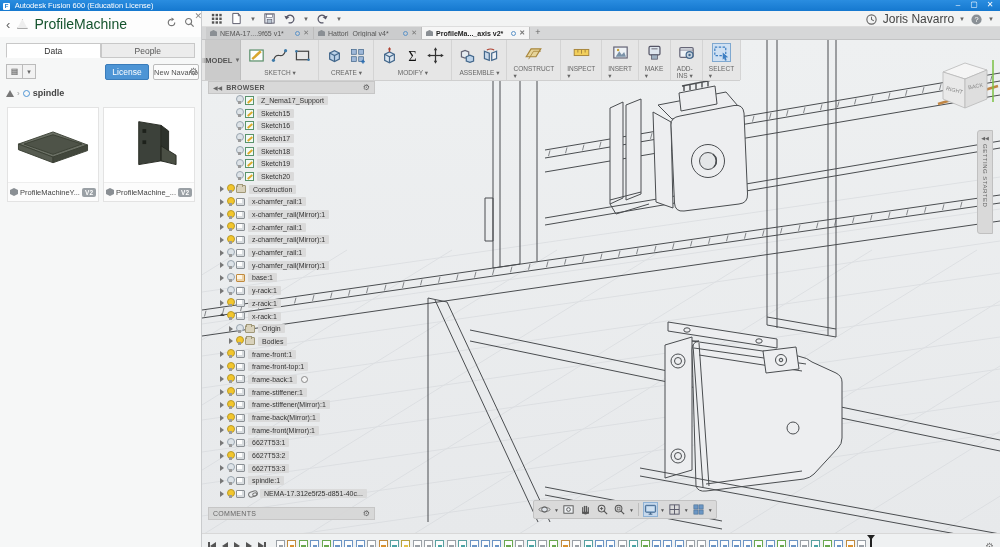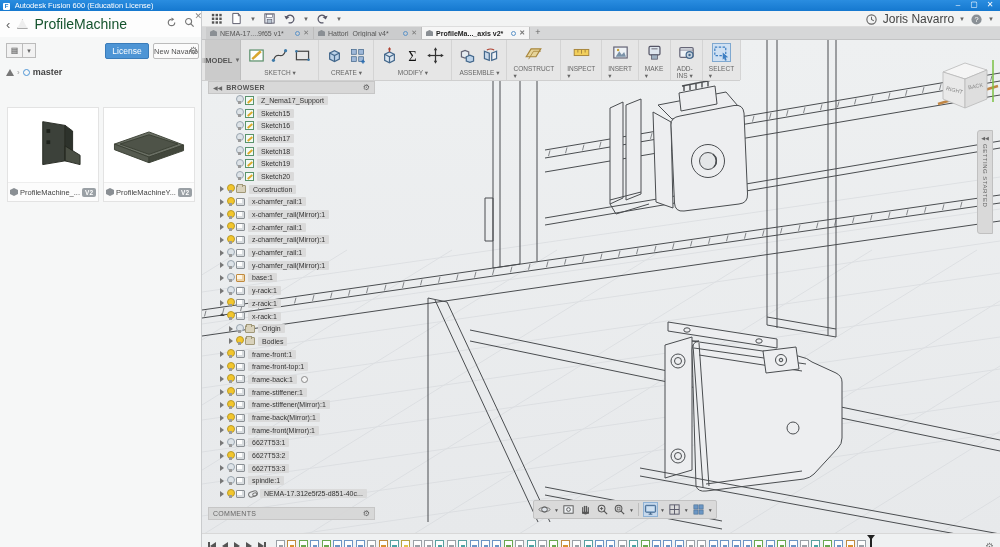--- a/index.html
+++ b/index.html
@@ -149,58 +149,62 @@
     <span id="dp-close">✕</span>
     <span class="hdr-ic"><svg width="11" height="11" viewBox="0 0 12 12">
           <circle cx="5" cy="5" r="3.3" fill="none" stroke="#777" stroke-width="1.2"></circle>
           <line x1="7.5" y1="7.5" x2="10.5" y2="10.5" stroke="#777" stroke-width="1.4"></line>
         </svg></span>
     <span class="hdr-ic"><svg width="11" height="11" viewBox="0 0 12 12">
           <path d="M9.5,6 A3.5,3.5 0 1 1 6,2.5" fill="none" stroke="#777" stroke-width="1.3"></path>
           <path d="M6,0.5 L9,2.5 L6,4.5 Z" fill="#777"></path>
         </svg></span>
   </div>
+  <div id="dp-tabs">
+      <div class="dtab active">Data</div>
+      <div class="dtab">People</div>
+    </div>
   <div id="dp-actions">
     <span class="view-toggle">▦</span><span class="caret-box">▾</span>
     <span id="upload-btn">License</span>
     <span id="newfolder-btn">New Navarro</span>
     <span id="dp-gear">⚙</span>
   </div>
   <div id="dp-breadcrumb">
-    <span class="tri"></span><span class="chev">›</span><span class="branch"></span><b>master</b>
+    <span class="tri"></span><span class="chev">›</span><span class="branch"></span><b>spindle</b>
   </div>
   <div id="cards">
+      <div class="card">
+        <div class="thumb">
+          <svg width="84" height="66" viewBox="0 0 90 66">
+            <polygon points="8,32 45,46 82,33 45,19" fill="#6a6f64" stroke="#3a3f34"></polygon>
+            <polygon points="14,32 45,43 76,32 45,22" fill="#4e5348" stroke="#3a3f34"></polygon>
+            <polygon points="8,32 8,38 45,52 45,46" fill="#565b50" stroke="#3a3f34"></polygon>
+            <polygon points="45,46 45,52 82,39 82,33" fill="#42473c" stroke="#3a3f34"></polygon>
+          </svg>
+        </div>
+        <div class="cfoot">
+          <span class="cube-ic"></span>
+          <span class="cname">ProfileMachineY...</span>
+          <span class="vbadge">V2</span>
+        </div>
+      </div>
       <div class="card">
         <div class="thumb">
           <svg width="84" height="66" viewBox="0 0 90 66">
             <polygon points="34,8 58,12 58,50 34,54" fill="#3c413a" stroke="#23271f"></polygon>
             <polygon points="58,12 66,18 66,50 58,50" fill="#2d322b" stroke="#23271f"></polygon>
             <polygon points="58,34 74,44 74,54 58,50" fill="#4a4f44" stroke="#23271f"></polygon>
             <rect x="38" y="16" width="4" height="4" fill="#1d211b"></rect>
             <rect x="38" y="28" width="4" height="4" fill="#1d211b"></rect>
           </svg>
         </div>
         <div class="cfoot">
           <span class="cube-ic"></span>
           <span class="cname">ProfileMachine_...</span>
-          <span class="vbadge">V2</span>
-        </div>
-      </div>
-      <div class="card">
-        <div class="thumb">
-          <svg width="84" height="66" viewBox="0 0 90 66">
-            <polygon points="8,32 45,46 82,33 45,19" fill="#6a6f64" stroke="#3a3f34"></polygon>
-            <polygon points="14,32 45,43 76,32 45,22" fill="#4e5348" stroke="#3a3f34"></polygon>
-            <polygon points="8,32 8,38 45,52 45,46" fill="#565b50" stroke="#3a3f34"></polygon>
-            <polygon points="45,46 45,52 82,39 82,33" fill="#42473c" stroke="#3a3f34"></polygon>
-          </svg>
-        </div>
-        <div class="cfoot">
-          <span class="cube-ic"></span>
-          <span class="cname">ProfileMachineY...</span>
           <span class="vbadge">V2</span>
         </div>
       </div>
     </div>
 </div>
 
 <div id="workspace">
   <div id="app-toolbar">
     <span class="lt" id="qat-left">
         <span class="tbico"><svg viewBox="0 0 14 14">

